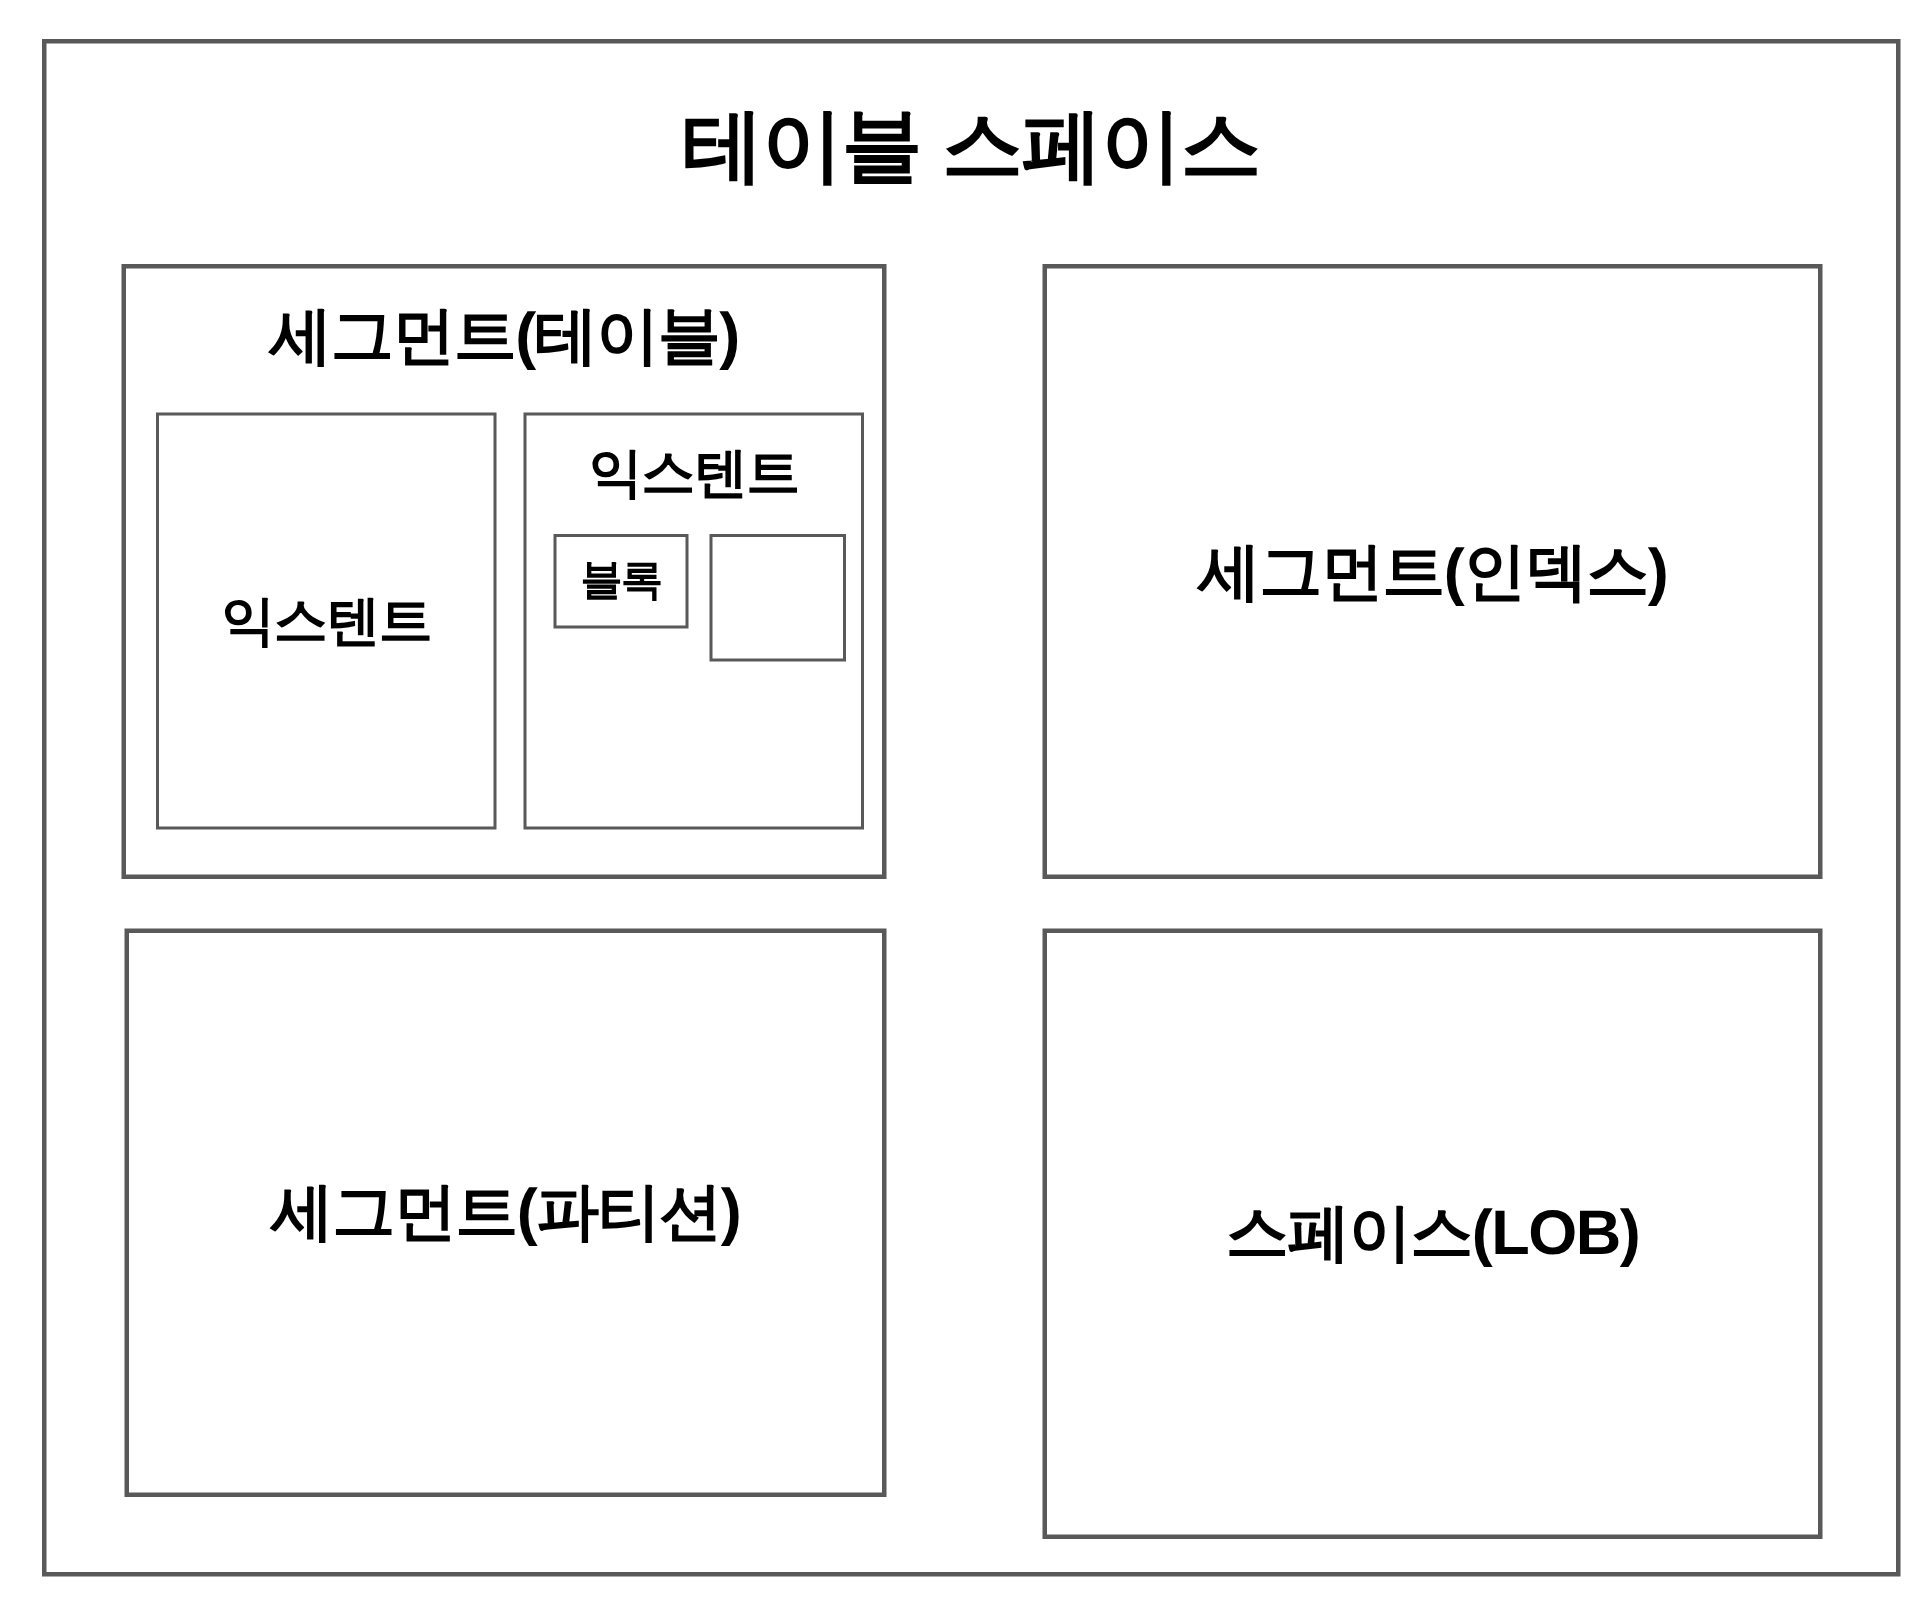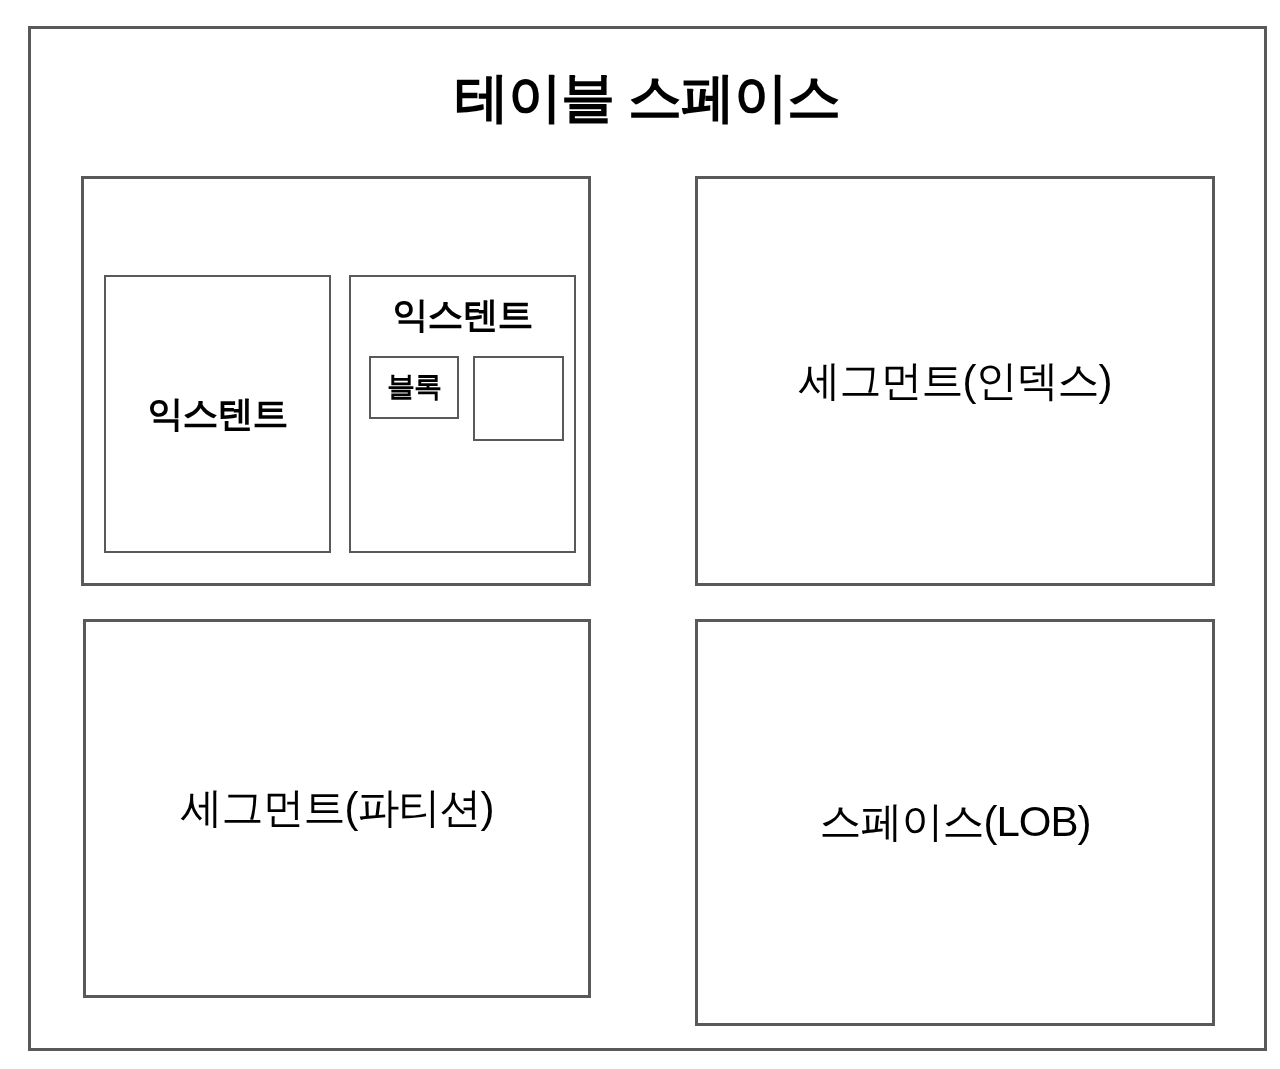--- a/index.html
+++ b/index.html
@@ -47,21 +47,21 @@
   .segment-partition-box { left: 52px;  top: 590px; width: 508px; height: 379px; border-width: 3px; }
   .segment-lob-box     { left: 664px; top: 590px; width: 520px; height: 407px; border-width: 3px; }
 
   .seg-centered {
     display: flex;
     align-items: center;
     justify-content: center;
   }
   .seg-label {
     font-size: 42px;
-    font-weight: 400;
+    font-weight: 700;
     letter-spacing: -1px;
     text-align: center;
     line-height: 1.2;
   }
   .segment-table-title {
     position: absolute;
     left: 0; top: 20px;
     width: 100%;
     text-align: center;
     font-size: 42px;
@@ -118,20 +118,21 @@
 </head>
 <body>
 
 <div class="canvas">
 
   <div class="box outer-box">
 
     <div class="diagram-title">테이블 스페이스</div>
 
     <div class="box segment-table-box">
+      <div class="segment-table-title">세그먼트(테이블)</div>
 
       <div class="box extent-left-box">
         <span class="extent-label">익스텐트</span>
       </div>
 
       <div class="box extent-right-box">
         <div class="extent-right-title">익스텐트</div>
 
         <div class="box block-box">
           <span class="block-label">블록</span>

